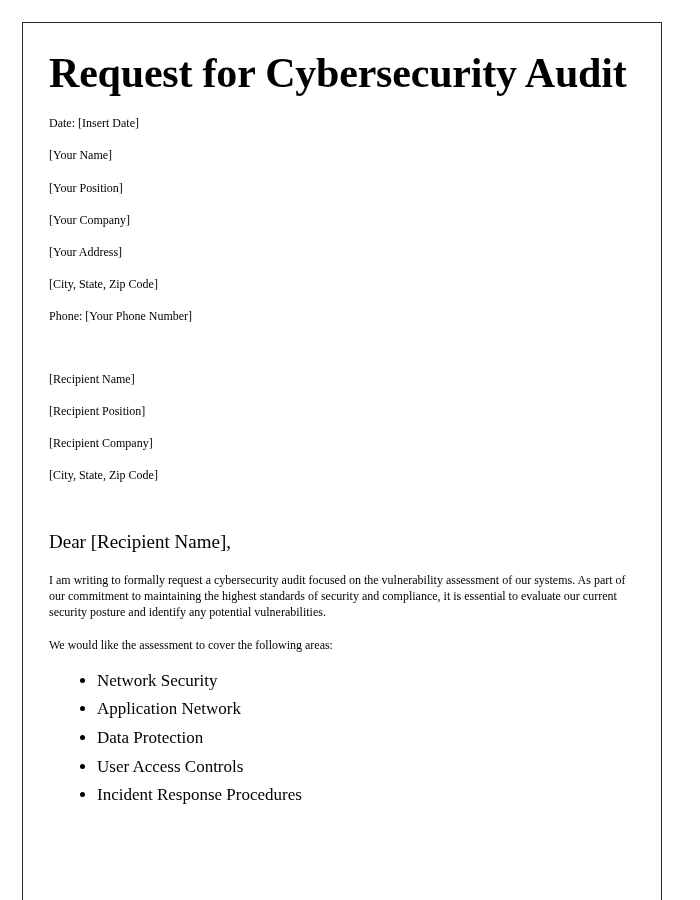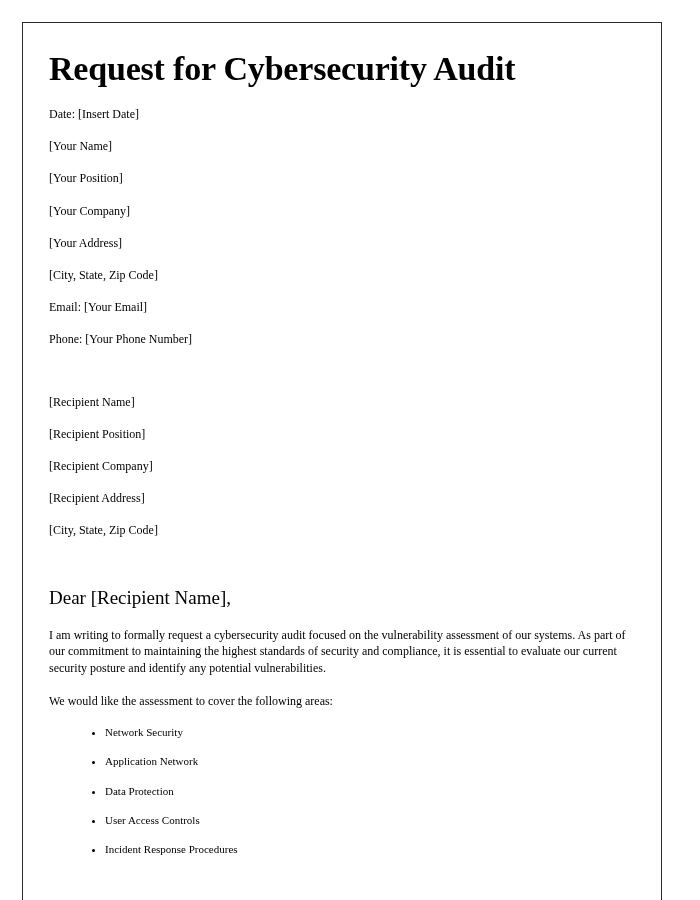--- a/index.html
+++ b/index.html
@@ -29,21 +29,21 @@
     background: #ffffff;
     overflow: hidden;
   }
 
   .page-inner {
     padding: 26px 30px 0 26px;
   }
 
   .doc-title {
     font-family: "Liberation Serif", "DejaVu Serif", serif;
-    font-size: 34px;
+    font-size: 42px;
     font-weight: bold;
     line-height: 1.15;
     margin: 0 0 20px 0;
     letter-spacing: -0.2px;
   }
 
   .field-line {
     font-size: 12px;
     line-height: 1.1;
     margin: 0 0 19px 0;
@@ -66,23 +66,23 @@
     margin: 0 0 17px 0;
     text-align: left;
   }
 
   .areas-list {
     margin: 0 0 18px 0;
     padding: 0 0 0 40px;
     list-style: disc;
   }
   .areas-list li {
-    font-size: 11px;
+    font-size: 17px;
     line-height: 1.22;
-    margin: 16px;
+    margin: 8px;
     padding: 0;
   }
 </style>
 </head>
 <body>
 
 <div class="page">
   <div class="page-inner">
 
     <h1 class="doc-title">Request for Cybersecurity Audit</h1>
@@ -92,33 +92,31 @@
     <p class="field-line">[Your Name]</p>
 
     <p class="field-line">[Your Position]</p>
 
     <p class="field-line">[Your Company]</p>
 
     <p class="field-line">[Your Address]</p>
 
     <p class="field-line">[City, State, Zip Code]</p>
 
-    <p class="field-line">Email: [Your Email]</p>
 
     <p class="field-line">Phone: [Your Phone Number]</p>
 
     <div class="block-gap"></div>
 
     <p class="field-line">[Recipient Name]</p>
 
     <p class="field-line">[Recipient Position]</p>
 
     <p class="field-line">[Recipient Company]</p>
 
-    <p class="field-line">[Recipient Address]</p>
 
     <p class="field-line">[City, State, Zip Code]</p>
 
     <div class="block-gap"></div>
 
     <p class="salutation">Dear [Recipient Name],</p>
 
     <p class="body-para">I am writing to formally request a cybersecurity audit focused on the vulnerability assessment of our systems. As part of our commitment to maintaining the highest standards of security and compliance, it is essential to evaluate our current security posture and identify any potential vulnerabilities.</p>
 
     <p class="body-para">We would like the assessment to cover the following areas:</p>

